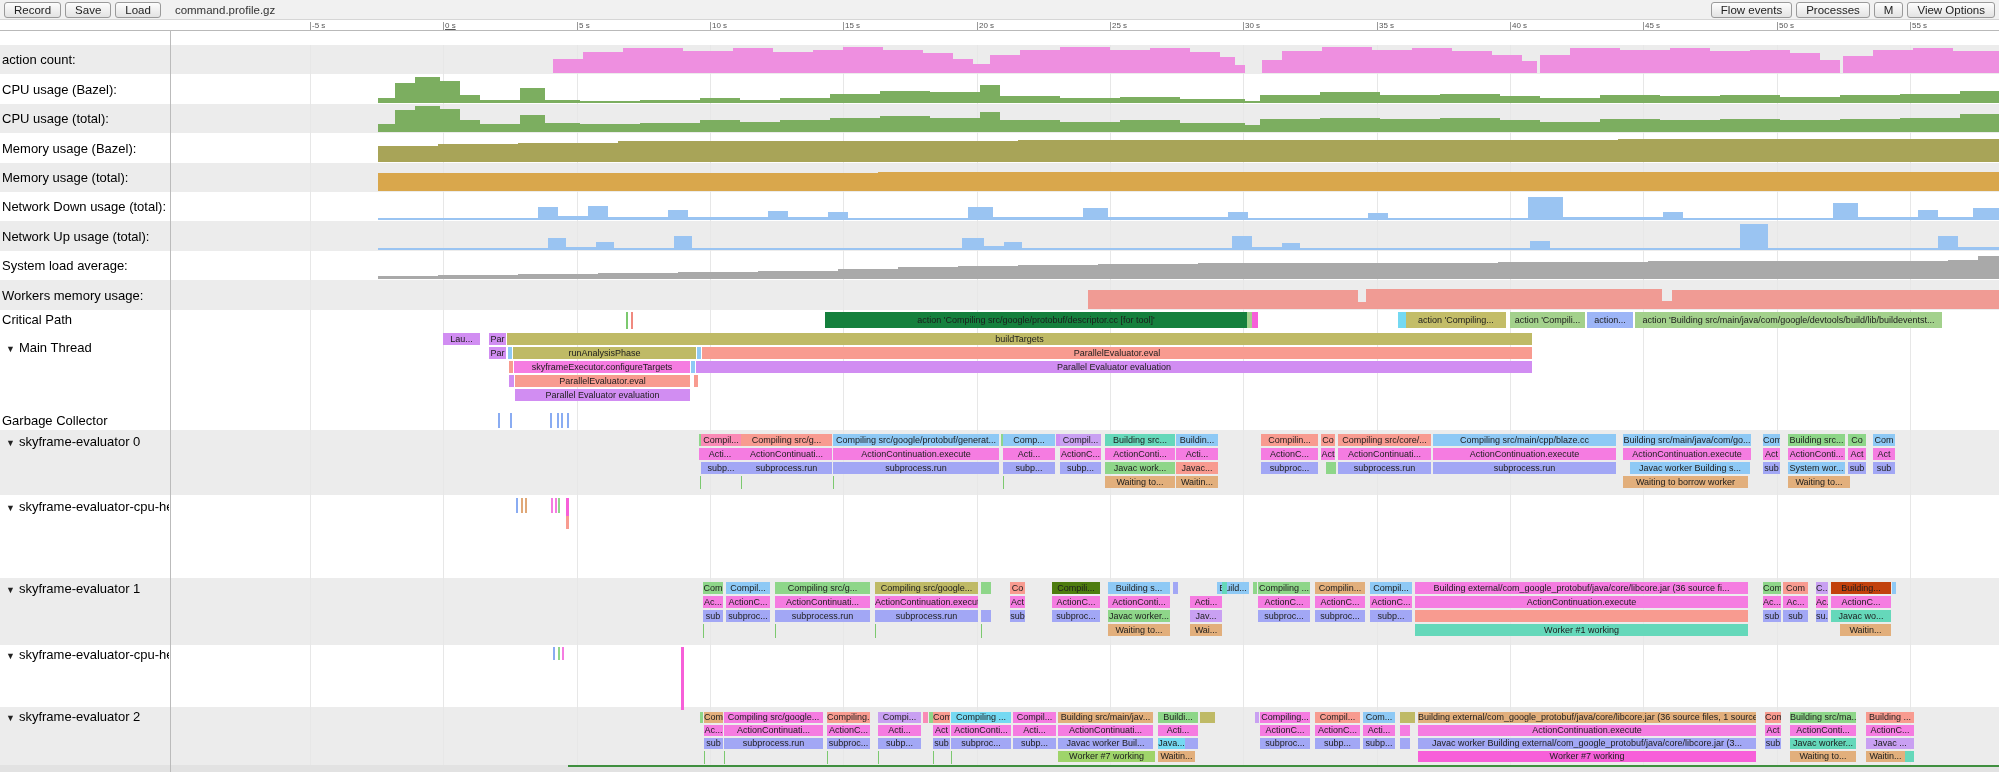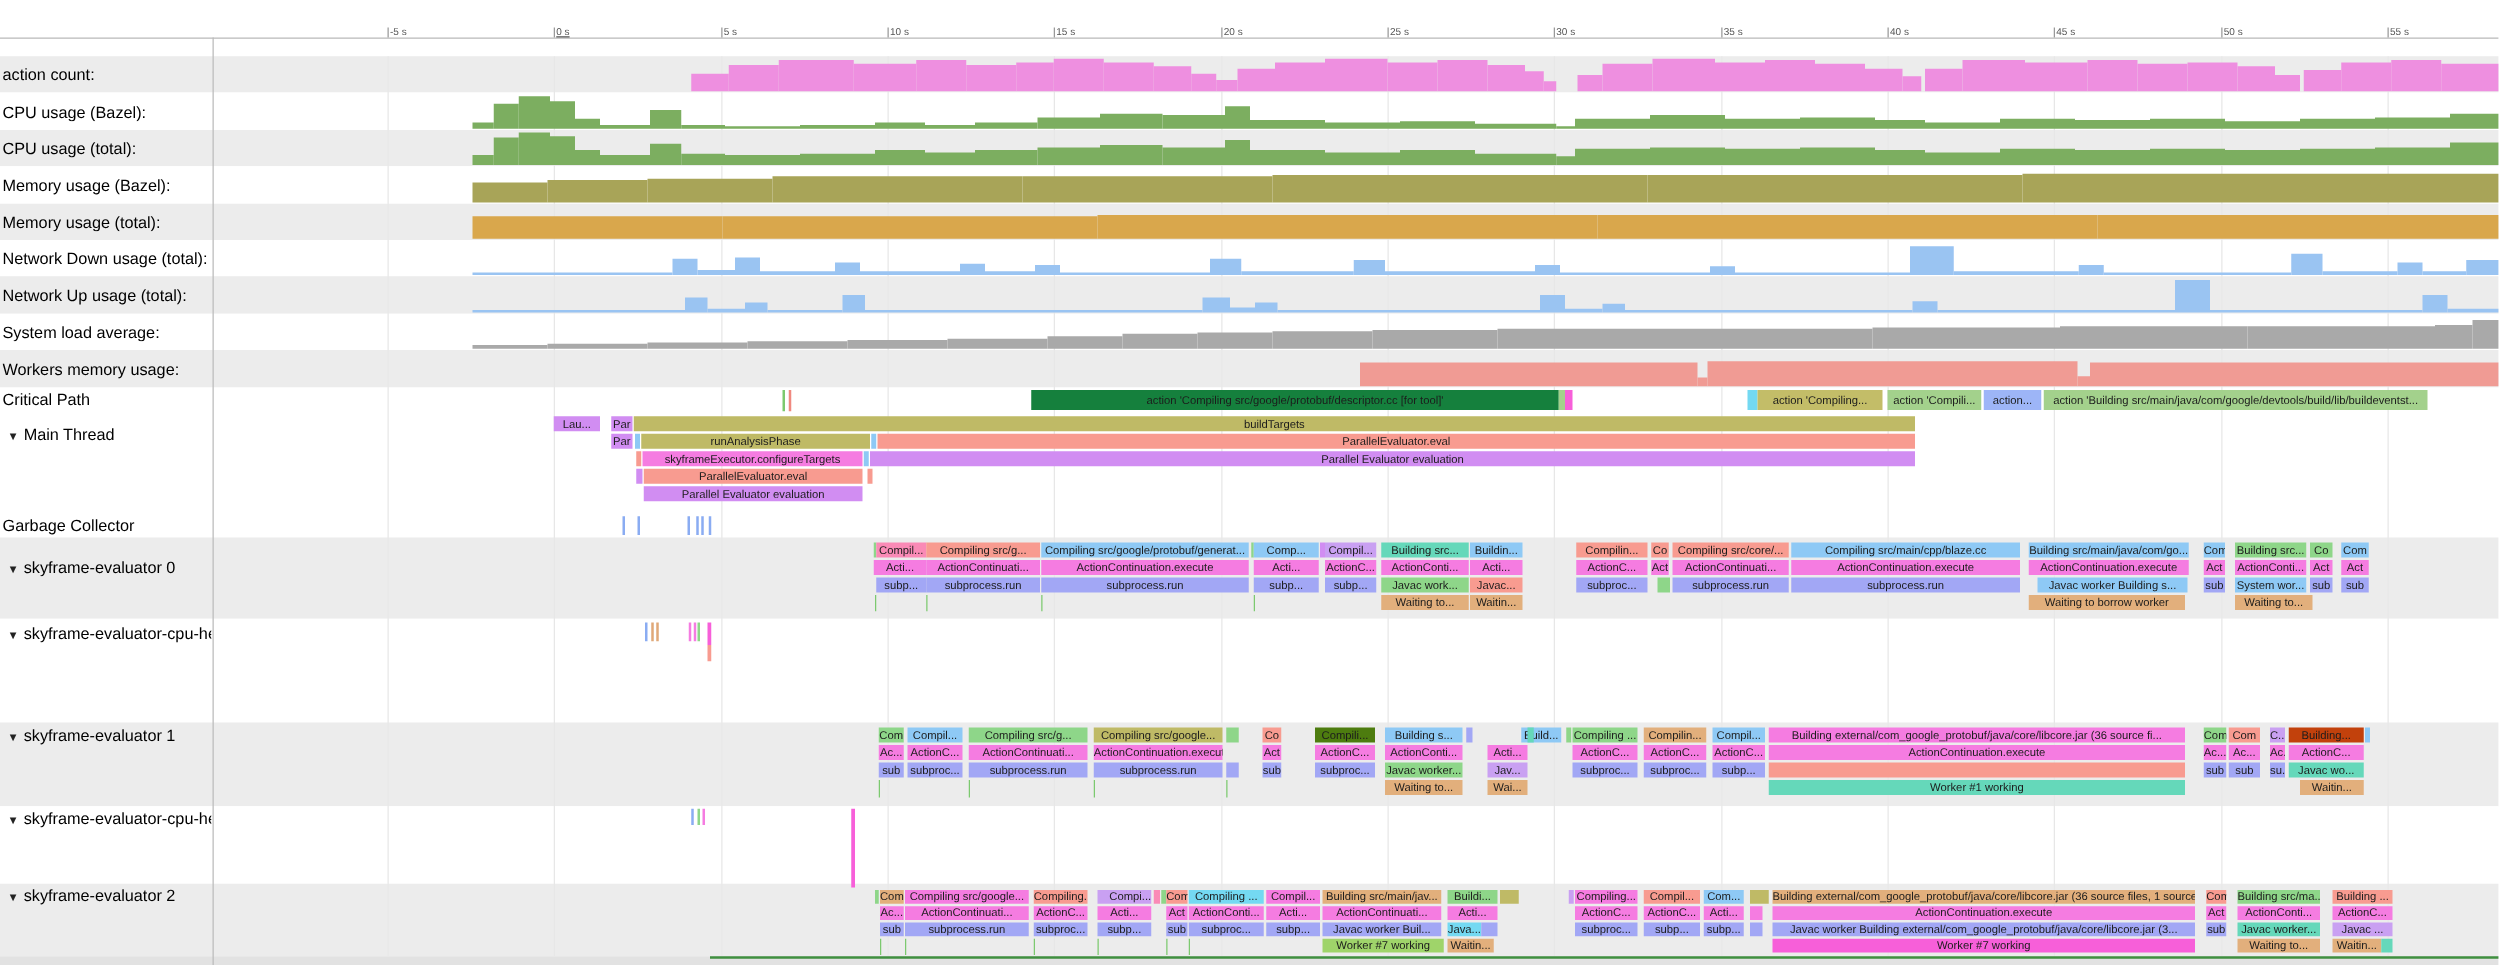--- a/index.html
+++ b/index.html
@@ -33,20 +33,31 @@
   .rowlabel .arrow{font-size:9px;color:#222;padding:0 4px 0 4px;}
   .counter-seg{position:absolute;}
   .bar{position:absolute;font-size:9px;color:#1c1c1c;text-align:center;overflow:hidden;
        white-space:nowrap;box-sizing:border-box;}
   .tick{position:absolute;}
 </style>
 </head>
 <body>
 
 <div id="app">
+  <div id="toolbar">
+    <button>Record</button>
+    <button>Save</button>
+    <button>Load</button>
+    <span id="filename">command.profile.gz</span>
+    <div class="spacer"></div>
+    <button>Flow events</button>
+    <button>Processes</button>
+    <button>M</button>
+    <button>View Options</button>
+  </div>
   <div id="ruler">
       <div class="rtick" style="left: 310px;"></div>
       <div class="rlabel" style="left: 312px;">-5 s</div>
       <div class="rtick" style="left: 443px;"></div>
       <div class="rlabel" style="left: 445px; text-decoration: underline;">0 s</div>
       <div class="rtick" style="left: 577px;"></div>
       <div class="rlabel" style="left: 579px;">5 s</div>
       <div class="rtick" style="left: 710px;"></div>
       <div class="rlabel" style="left: 712px;">10 s</div>
       <div class="rtick" style="left: 843px;"></div>
@@ -448,21 +459,21 @@
       <div class="bar" title="su..." style="left: 1816px; top: 610px; width: 12px; height: 12px; line-height: 12px; background: rgb(162, 167, 245);">su...</div>
       <div class="bar" title="Javac wo..." style="left: 1831px; top: 610px; width: 60px; height: 12px; line-height: 12px; background: rgb(101, 216, 186);">Javac wo...</div>
       <div class="bar" title="Waiting to..." style="left: 1108px; top: 624px; width: 62px; height: 12px; line-height: 12px; background: rgb(226, 175, 124);">Waiting to...</div>
       <div class="bar" title="Wai..." style="left: 1190px; top: 624px; width: 32px; height: 12px; line-height: 12px; background: rgb(226, 175, 124);">Wai...</div>
       <div class="bar" title="Worker #1 working" style="left: 1415px; top: 624px; width: 333px; height: 12px; line-height: 12px; background: rgb(101, 216, 186);">Worker #1 working</div>
       <div class="bar" title="Waitin..." style="left: 1840px; top: 624px; width: 51px; height: 12px; line-height: 12px; background: rgb(226, 175, 124);">Waitin...</div>
       <div class="bar" style="left: 700px; top: 712px; width: 3px; height: 11px; line-height: 11px; background: rgb(142, 214, 137);"></div>
       <div class="bar" title="Com" style="left: 704px; top: 712px; width: 19px; height: 11px; line-height: 11px; background: rgb(226, 175, 124);">Com</div>
       <div class="bar" title="Compiling src/google..." style="left: 724px; top: 712px; width: 99px; height: 11px; line-height: 11px; background: rgb(245, 124, 225);">Compiling src/google...</div>
       <div class="bar" title="Compiling..." style="left: 827px; top: 712px; width: 43px; height: 11px; line-height: 11px; background: rgb(248, 155, 144);">Compiling...</div>
-      <div class="bar" title="Compi..." style="left: 878px; top: 712px; width: 43px; height: 11px; line-height: 11px; background: rgb(201, 160, 242); text-align: right;">Compi...</div>
+      <div class="bar" title="Compi..." style="left: 878px; top: 712px; width: 43px; height: 11px; line-height: 11px; background: rgb(201, 160, 242);">Compi...</div>
       <div class="bar" style="left: 923px; top: 712px; width: 5px; height: 11px; line-height: 11px; background: rgb(250, 138, 182);"></div>
       <div class="bar" style="left: 929px; top: 712px; width: 4px; height: 11px; line-height: 11px; background: rgb(142, 214, 137);"></div>
       <div class="bar" title="Com" style="left: 933px; top: 712px; width: 17px; height: 11px; line-height: 11px; background: rgb(248, 155, 144);">Com</div>
       <div class="bar" title="Compiling ..." style="left: 951px; top: 712px; width: 60px; height: 11px; line-height: 11px; background: rgb(116, 217, 242);">Compiling ...</div>
       <div class="bar" title="Compil..." style="left: 1013px; top: 712px; width: 43px; height: 11px; line-height: 11px; background: rgb(245, 124, 225);">Compil...</div>
       <div class="bar" title="Building src/main/jav..." style="left: 1058px; top: 712px; width: 95px; height: 11px; line-height: 11px; background: rgb(226, 175, 124);">Building src/main/jav...</div>
       <div class="bar" title="Buildi..." style="left: 1158px; top: 712px; width: 40px; height: 11px; line-height: 11px; background: rgb(142, 214, 137);">Buildi...</div>
       <div class="bar" style="left: 1200px; top: 712px; width: 15px; height: 11px; line-height: 11px; background: rgb(191, 186, 102);"></div>
       <div class="bar" style="left: 1255px; top: 712px; width: 4px; height: 11px; line-height: 11px; background: rgb(201, 160, 242);"></div>
       <div class="bar" title="Compiling..." style="left: 1260px; top: 712px; width: 50px; height: 11px; line-height: 11px; background: rgb(245, 124, 225);">Compiling...</div>
@@ -554,20 +565,20 @@
       <div class="rowlabel" style="top: 111px;"><span>CPU usage (total):</span></div>
       <div class="rowlabel" style="top: 141px;"><span>Memory usage (Bazel):</span></div>
       <div class="rowlabel" style="top: 170px;"><span>Memory usage (total):</span></div>
       <div class="rowlabel" style="top: 199px;"><span>Network Down usage (total):</span></div>
       <div class="rowlabel" style="top: 229px;"><span>Network Up usage (total):</span></div>
       <div class="rowlabel" style="top: 258px;"><span>System load average:</span></div>
       <div class="rowlabel" style="top: 288px;"><span>Workers memory usage:</span></div>
       <div class="rowlabel" style="top: 312px;"><span>Critical Path</span></div>
       <div class="rowlabel" style="top: 340px;"><span class="arrow">▼</span><span>Main Thread</span></div>
       <div class="rowlabel" style="top: 413px;"><span>Garbage Collector</span></div>
-      <div class="rowlabel" style="top: 434px; margin-top: 12px;"><span class="arrow">▼</span><span>skyframe-evaluator 0</span></div>
+      <div class="rowlabel" style="top: 434px;"><span class="arrow">▼</span><span>skyframe-evaluator 0</span></div>
       <div class="rowlabel" style="top: 499px;"><span class="arrow">▼</span><span>skyframe-evaluator-cpu-heavy-</span></div>
       <div class="rowlabel" style="top: 581px;"><span class="arrow">▼</span><span>skyframe-evaluator 1</span></div>
       <div class="rowlabel" style="top: 647px;"><span class="arrow">▼</span><span>skyframe-evaluator-cpu-heavy-</span></div>
       <div class="rowlabel" style="top: 709px;"><span class="arrow">▼</span><span>skyframe-evaluator 2</span></div>
     </div>
   <div id="label-divider"></div>
 </div>
 
 </body></html>

